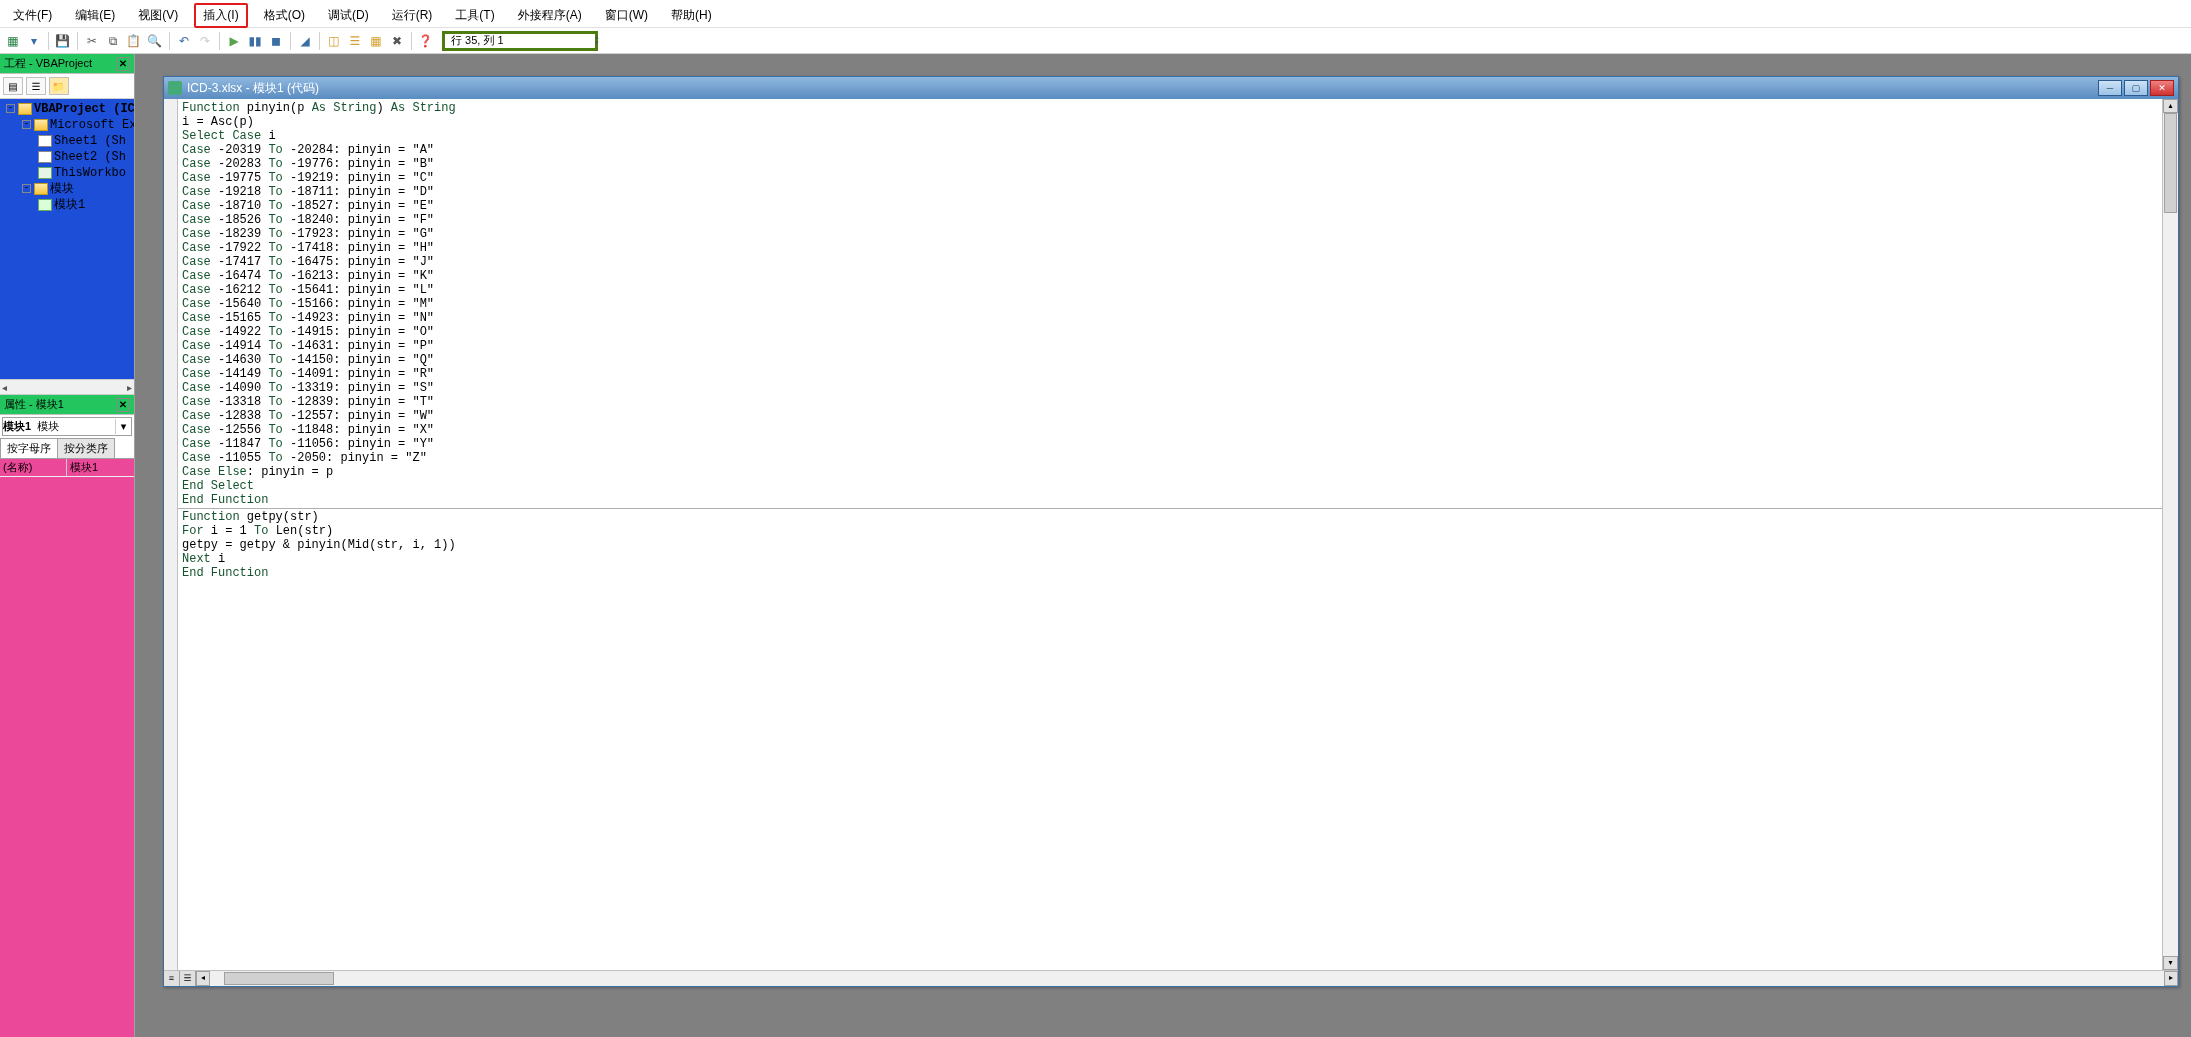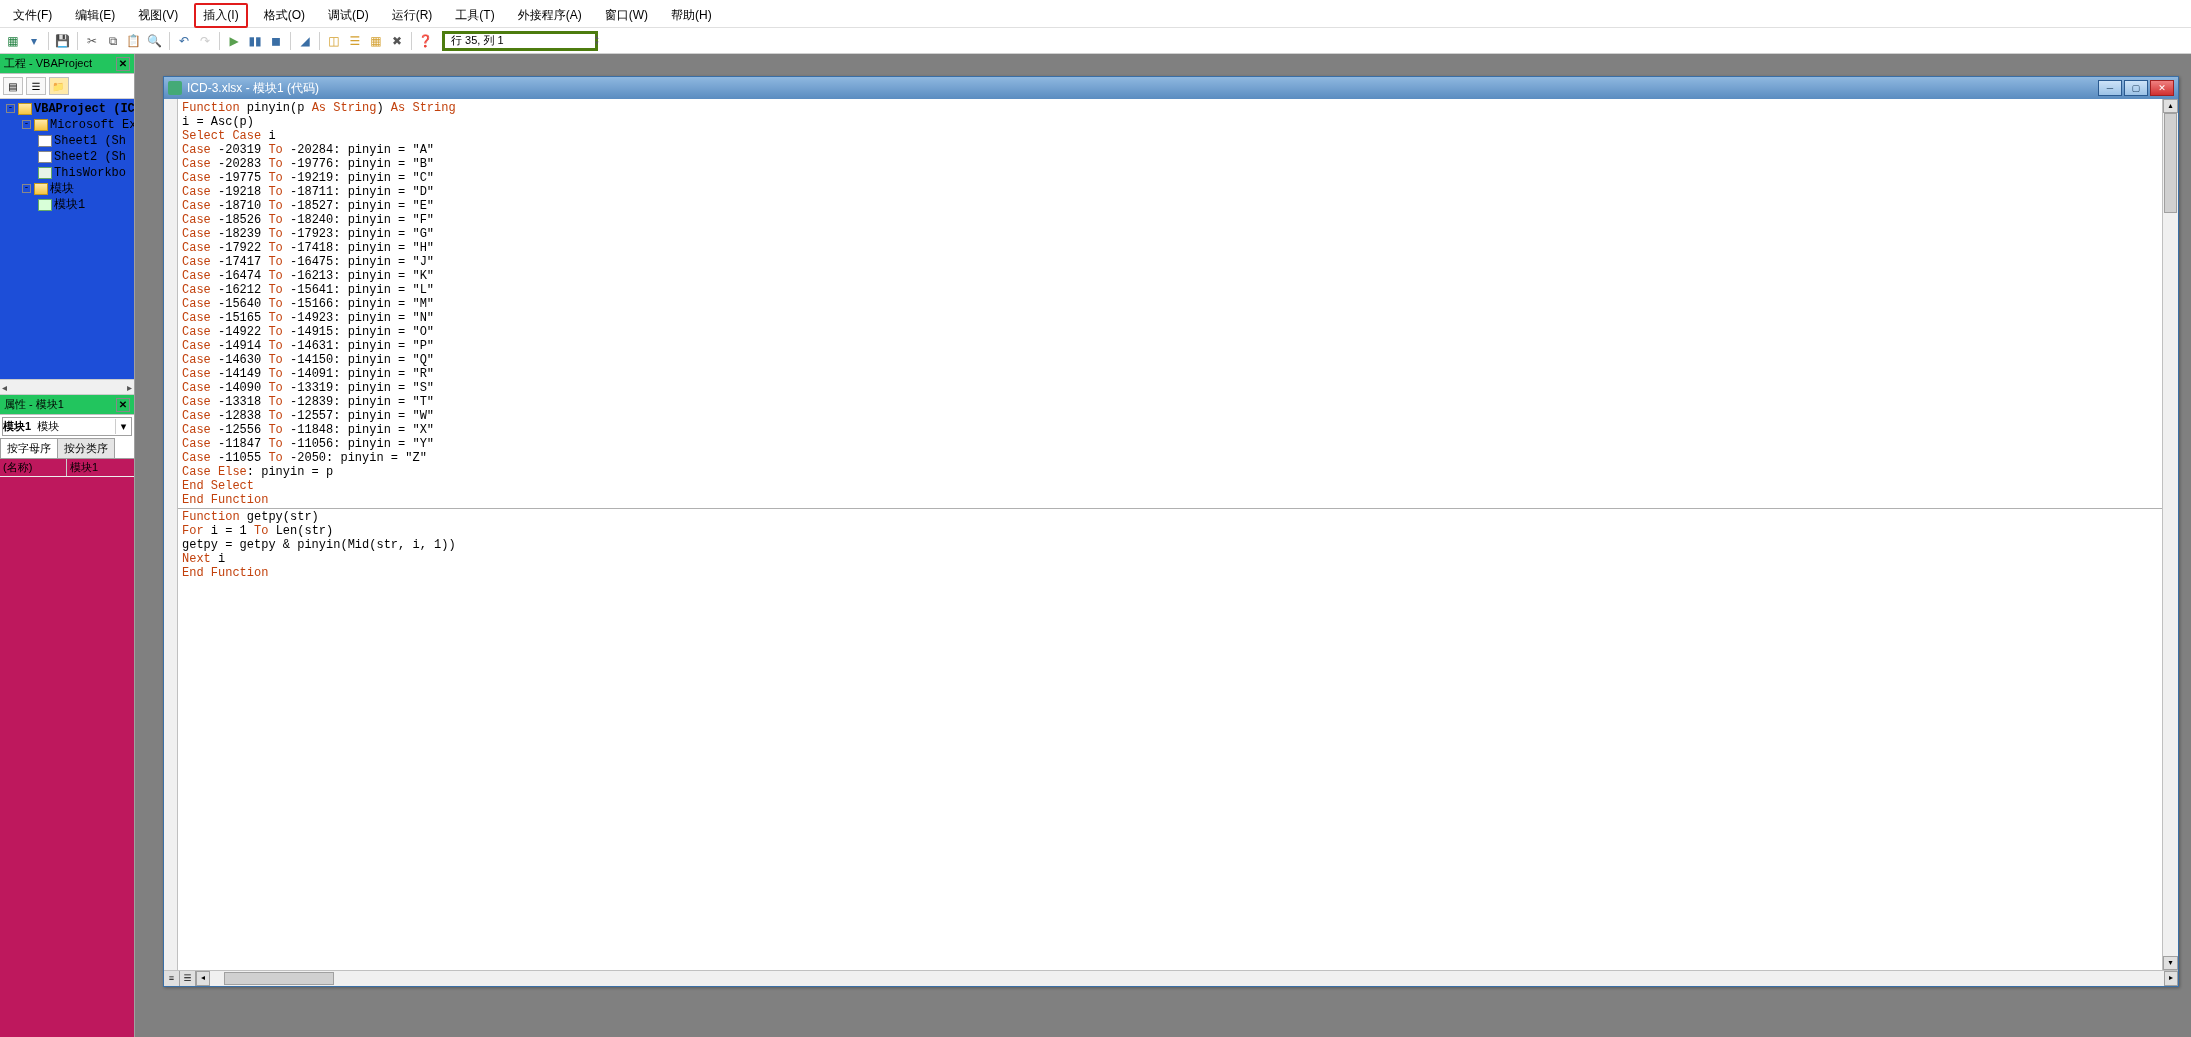--- a/index.html
+++ b/index.html
@@ -34,38 +34,38 @@
 .tree .wb{background:#e8f4e8;border:1px solid #6a6}
 .tree b{font-weight:bold}
 .scroll-strip{height:16px;border-top:1px solid #ccc;border-bottom:1px solid #ccc;display:flex;align-items:center;justify-content:space-between;padding:0 2px;background:#f0f0f0;font-size:10px;color:#555}
 .prop-combo{display:flex;align-items:center;border:1px solid #a0a0a0;margin:2px;font-size:11px}
 .prop-combo span{padding:1px 3px}
 .prop-combo b{font-weight:bold}
 .prop-combo .dd{margin-left:auto;width:16px;text-align:center;border-left:1px solid #ccc}
 .prop-tabs{display:flex;border-bottom:1px solid #a0a0a0;font-size:11px}
 .prop-tabs .tab{padding:2px 6px;border:1px solid #a0a0a0;border-bottom:none;background:#e5e5e5;margin-right:-1px}
 .prop-tabs .tab.active{background:#fff}
-.prop-grid{flex:1;background:#be185d;font-size:11px}
+.prop-grid{flex:1;background:#ec4899;font-size:11px}
 .prop-grid .row{display:flex;border-bottom:1px solid #eee}
 .prop-grid .row .k{width:50%;padding:1px 3px;border-right:1px solid #ccc}
 .prop-grid .row .v{padding:1px 3px}
 .mdi{flex:1;position:relative;background:#808080}
 .codewin{position:absolute;left:28px;top:22px;right:12px;bottom:50px;border:1px solid #3a6ea5;background:#fff;display:flex;flex-direction:column;box-shadow:1px 1px 3px rgba(0,0,0,.3)}
 .codewin-title{height:22px;background:linear-gradient(#8fb8e0,#5a8cc0);color:#fff;display:flex;align-items:center;padding:0 4px;font-size:12px}
 .codewin-title .ico{width:14px;height:14px;margin-right:5px;background:#4a7;border-radius:2px}
 .codewin-title .spacer{flex:1}
 .codewin-title .wbtns{display:flex;gap:2px}
 .codewin-title .wbtn{width:24px;height:16px;border:1px solid #2a5a90;background:linear-gradient(#cde3f8,#9cc2e6);font-size:9px;line-height:14px;text-align:center;color:#1a3a5a;cursor:default}
 .codewin-title .wbtn.close{background:linear-gradient(#f08080,#d03030);color:#fff;border-color:#a02020}
 .code-dd{display:flex;gap:6px;padding:3px;background:#f0f0f0;border-bottom:1px solid #c0c0c0}
 .code-dd select{flex:1;font-size:12px;border:1px solid #a0a0a0;background:#fff;height:20px}
 .code-area{flex:1;display:flex;overflow:hidden;position:relative}
 .code-gutter{width:14px;background:#f0f0f0;border-right:1px solid #c0c0c0}
 .code-text{flex:1;overflow:auto;font-family:"SimSun","Courier New",monospace;font-size:12px;line-height:14px;padding:2px 4px;white-space:pre;background:#fff}
-.kw{color:#c2410c}
+.kw{color:#14532d}
 .hr-line{border-top:1px solid #b0b0b0;position:relative;left:-4px;width:calc(100% + 8px);margin:1px 0}
 .code-vscroll{width:16px;background:#f0f0f0;border-left:1px solid #c0c0c0;position:relative}
 .code-vscroll .thumb{position:absolute;top:14px;left:1px;right:1px;height:100px;background:#d0d0d0;border:1px solid #a0a0a0}
 .code-vscroll .arr{position:absolute;left:0;right:0;height:14px;background:#e0e0e0;border:1px solid #a0a0a0;font-size:8px;text-align:center;line-height:12px}
 .code-vscroll .arr.up{top:0}
 .code-vscroll .arr.dn{bottom:0}
 .code-hscroll{height:16px;display:flex;background:#f0f0f0;border-top:1px solid #c0c0c0}
 .code-hscroll .view-btn{width:16px;border-right:1px solid #a0a0a0;font-size:9px;text-align:center;line-height:14px;background:#e0e0e0}
 .code-hscroll .track{flex:1;position:relative}
 .code-hscroll .thumb{position:absolute;left:14px;top:1px;bottom:1px;width:110px;background:#d0d0d0;border:1px solid #a0a0a0}

